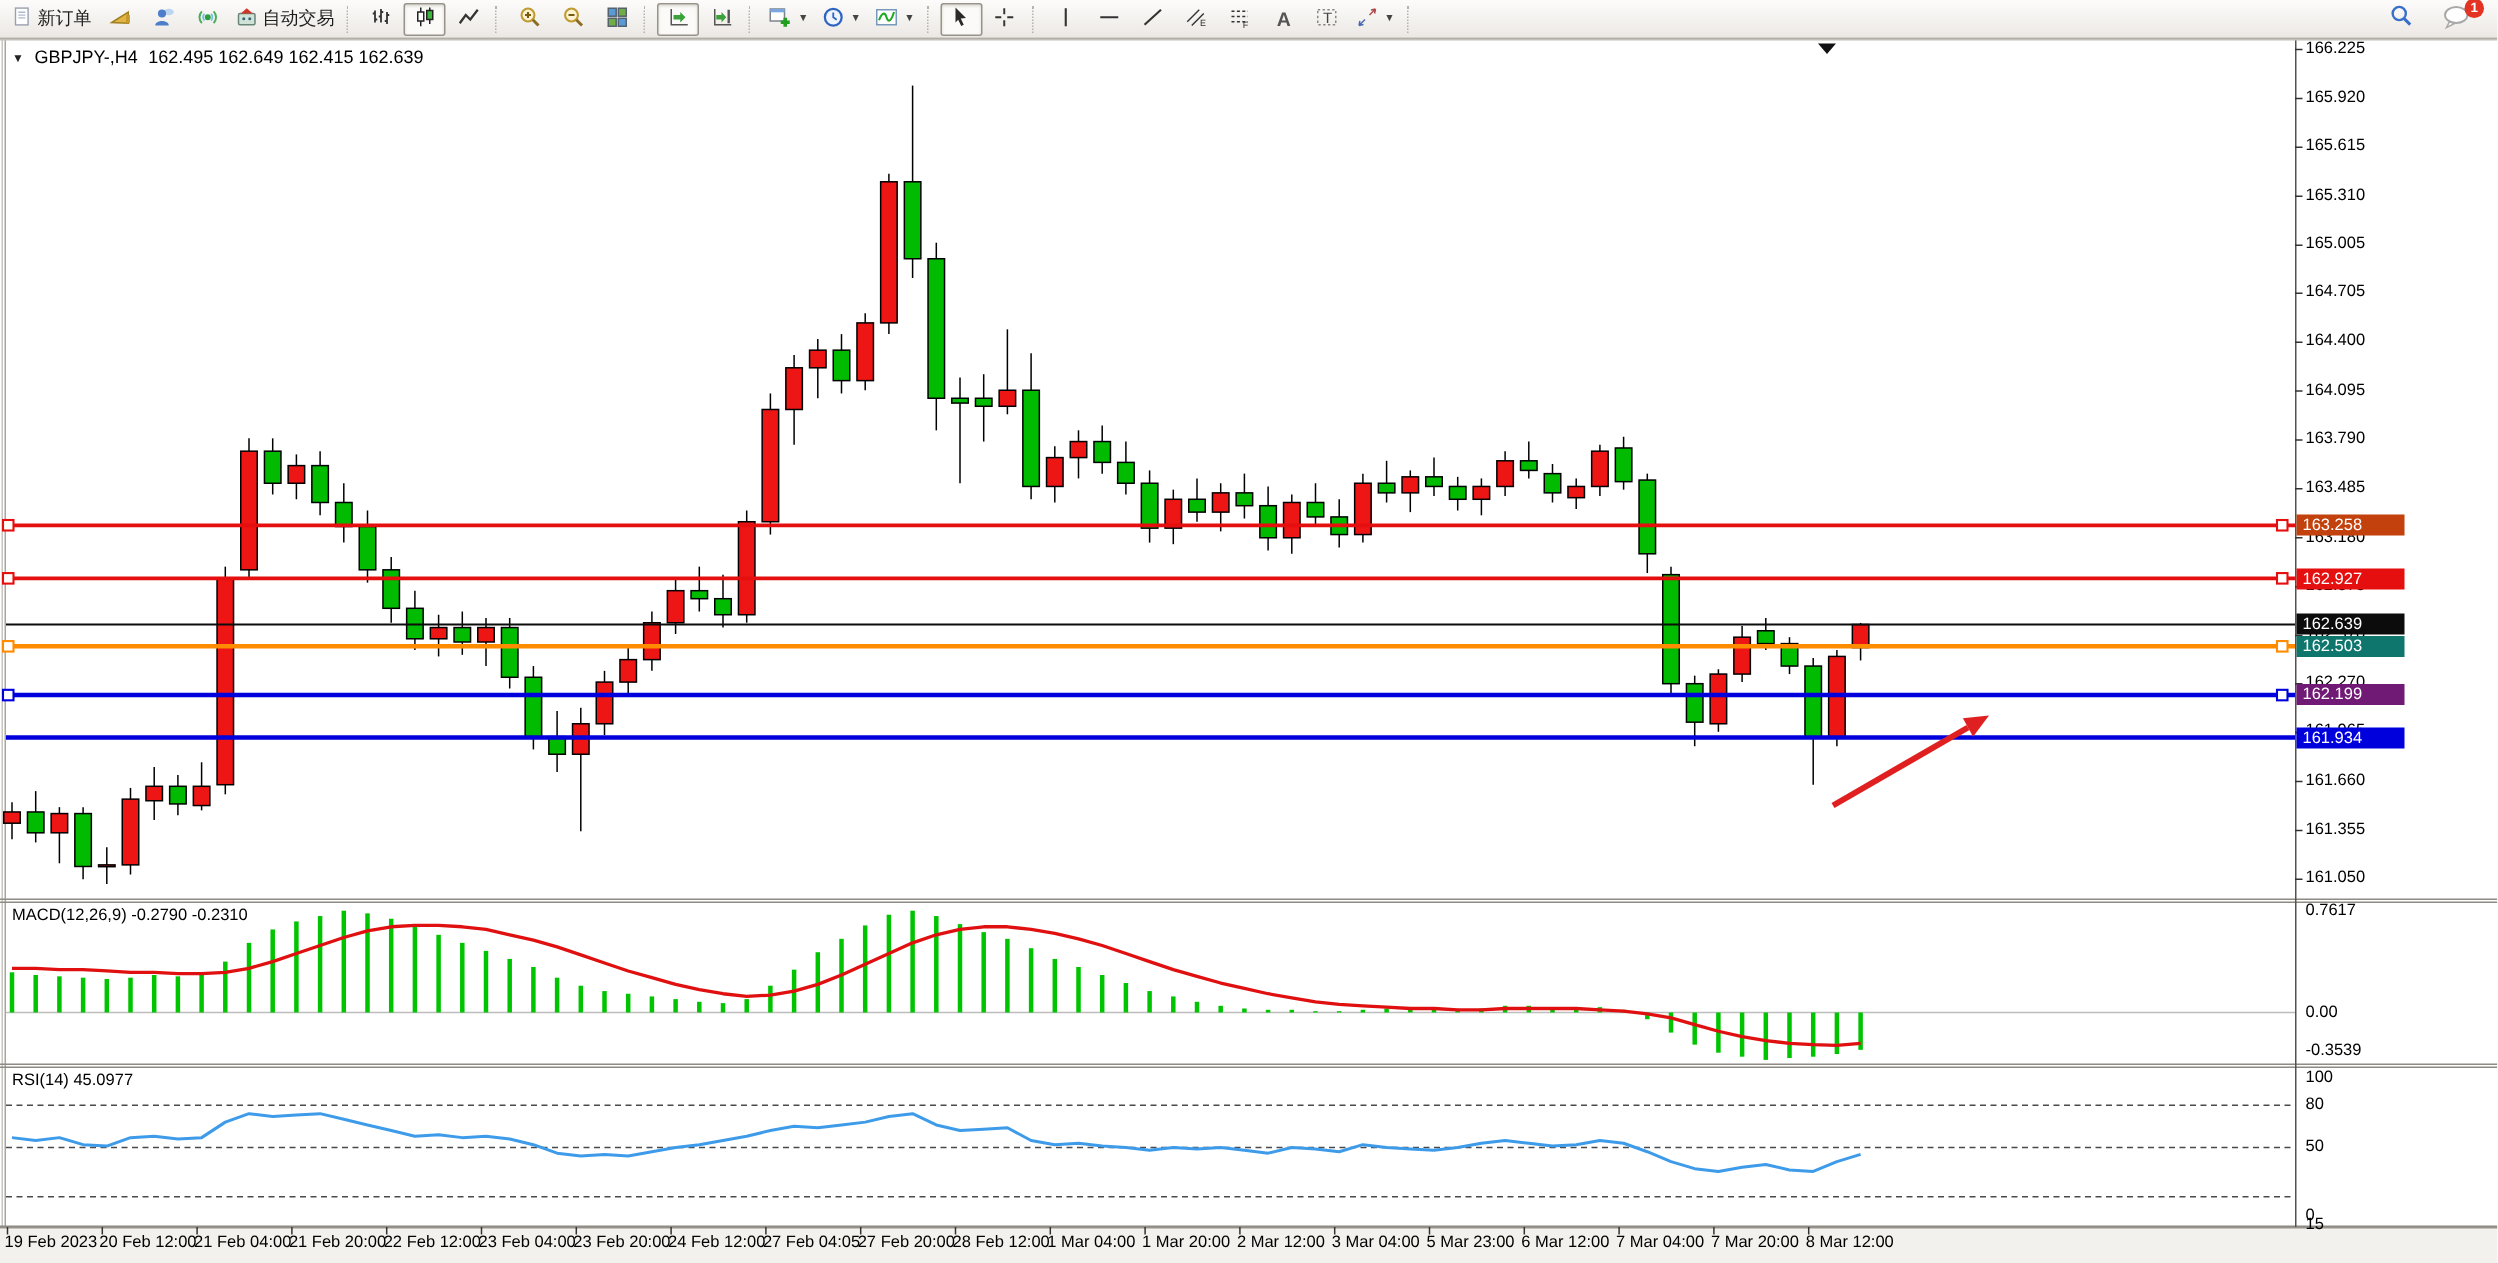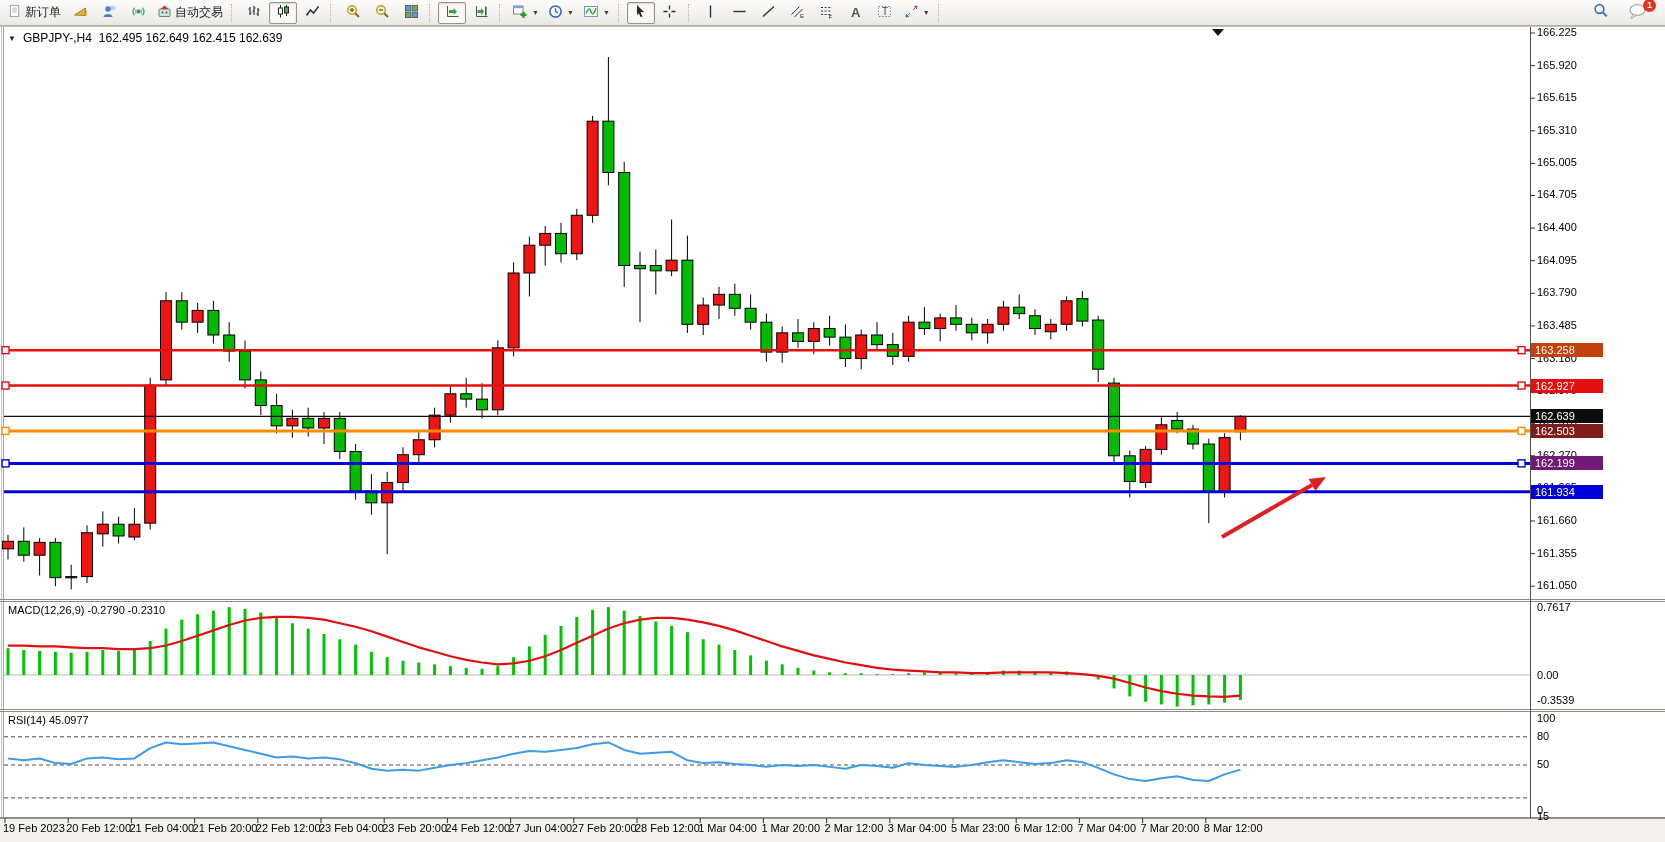--- a/index.html
+++ b/index.html
@@ -800,34 +800,34 @@
     <div class="ptick" style="top: 669px;">0.00</div>
     <div class="ptick" style="top: 694px;">-0.3539</div>
     <div class="ptick" style="top: 712px;">100</div>
     <div class="ptick" style="top: 729.8px;">80</div>
     <div class="ptick" style="top: 758px;">50</div>
     <div class="ptick" style="top: 810px;">15</div>
     <div class="ptick" style="top: 804px;">0</div>
     <div class="badge" style="top: 343.172px; background: #c2410c;">163.258</div>
     <div class="badge" style="top: 378.556px; background: rgb(230, 15, 15);">162.927</div>
     <div class="badge" style="top: 409.343px; background: rgb(12, 12, 12);">162.639</div>
-    <div class="badge" style="top: 423.882px; background: #7f1d1d;">162.503</div>
+    <div class="badge" style="top: 423.882px; background: #0f766e;">162.503</div>
     <div class="badge" style="top: 456.379px; background: #701a75;">162.199</div>
     <div class="badge" style="top: 484.708px; background: rgb(0, 0, 221);">161.934</div>
   </div>
 <div id="time-axis">
     <div class="ttick" style="left: 3px;">19 Feb 2023</div>
     <div class="ttick" style="left: 66.2px;">20 Feb 12:00</div>
     <div class="ttick" style="left: 129.4px;">21 Feb 04:00</div>
     <div class="ttick" style="left: 192.6px;">21 Feb 20:00</div>
     <div class="ttick" style="left: 255.8px;">22 Feb 12:00</div>
     <div class="ttick" style="left: 319px;">23 Feb 04:00</div>
     <div class="ttick" style="left: 382.2px;">23 Feb 20:00</div>
     <div class="ttick" style="left: 445.4px;">24 Feb 12:00</div>
-    <div class="ttick" style="left: 508.6px;">27 Jun 04:00</div>
+    <div class="ttick" style="left: 508.6px;">27 Feb 04:05</div>
     <div class="ttick" style="left: 571.8px;">27 Feb 20:00</div>
     <div class="ttick" style="left: 635px;">28 Feb 12:00</div>
     <div class="ttick" style="left: 698.2px;">1 Mar 04:00</div>
     <div class="ttick" style="left: 761.4px;">1 Mar 20:00</div>
     <div class="ttick" style="left: 824.6px;">2 Mar 12:00</div>
     <div class="ttick" style="left: 887.8px;">3 Mar 04:00</div>
     <div class="ttick" style="left: 951px;">5 Mar 23:00</div>
     <div class="ttick" style="left: 1014.2px;">6 Mar 12:00</div>
     <div class="ttick" style="left: 1077.4px;">7 Mar 04:00</div>
     <div class="ttick" style="left: 1140.6px;">7 Mar 20:00</div>

